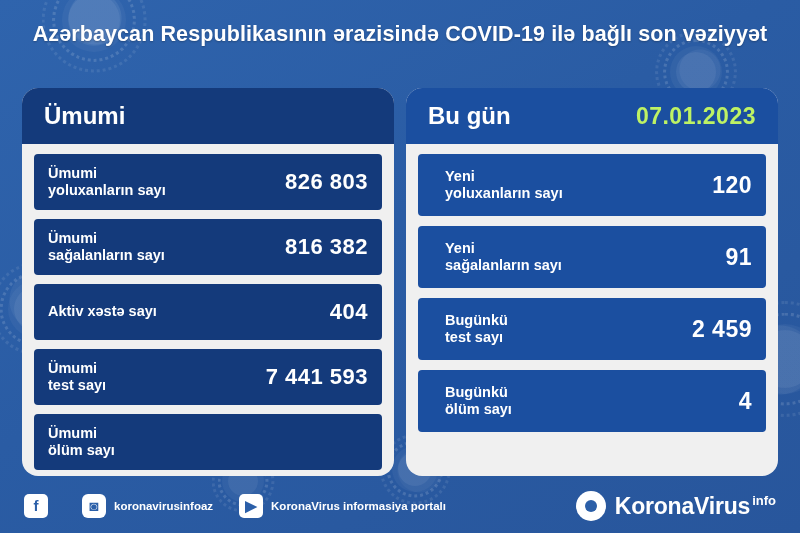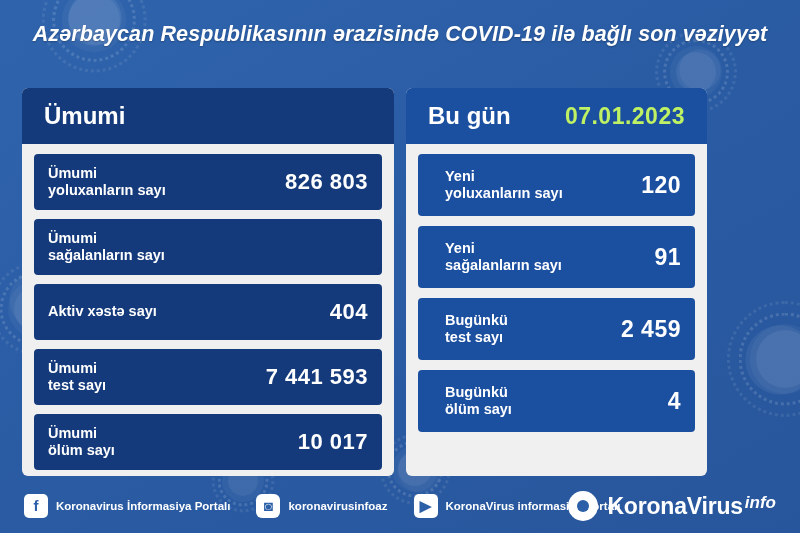--- a/index.html
+++ b/index.html
@@ -54,40 +54,39 @@
   .title {
     position: absolute;
     left: 0; right: 0;
     top: 22px;
     text-align: center;
     color: #ffffff;
     font-size: 21.5px;
     font-weight: bold;
     letter-spacing: 0.1px;
     text-shadow: 0 1px 2px rgba(0,0,0,0.25);
-    font-style: italic;
   }
 
   .panel {
     position: absolute;
-    border-radius: 6px;
+    border-radius: 16px;
     overflow: hidden;
   }
   .panel-left {
     left: 22px;
     top: 88px;
     width: 372px;
     height: 388px;
     background: #f0f0f0;
     padding: 0;
   }
   .panel-right {
     left: 406px;
     top: 88px;
-    width: 301px;
+    width: 372px;
     height: 388px;
     background: #f0f0f0;
   }
 
   .panel-head {
     height: 56px;
     background: #143a7b;
     display: flex;
     align-items: center;
     padding: 0 22px;
@@ -208,26 +207,25 @@
     background: #2b5fa8;
   }
   .brand-text {
     color: #ffffff;
     font-size: 23px;
     font-weight: bold;
     letter-spacing: -0.2px;
   }
   .brand-sup {
     color: #ffffff;
-    font-size: 17px;
+    font-size: 13px;
     font-weight: bold;
     align-self: flex-start;
     margin-top: 2px;
     margin-left: 2px;
-    font-style: italic;
   }
 </style>
 </head>
 <body>
 
 <div class="poster">
 
   <div class="virus v1"></div>
   <div class="virus v2"></div>
   <div class="virus v3"></div>
@@ -249,20 +247,21 @@
           <div>yoluxanların sayı</div>
         </div>
         <div class="row-value">826 803</div>
       </div>
 
       <div class="row">
         <div class="row-label">
           <div>Ümumi</div>
           <div>sağalanların sayı</div>
         </div>
+        <div class="row-value">816 382</div>
       </div>
 
       <div class="row">
         <div class="row-label">
           <div>Aktiv xəstə sayı</div>
         </div>
         <div class="row-value">404</div>
       </div>
 
       <div class="row">
@@ -271,21 +270,20 @@
           <div>test sayı</div>
         </div>
         <div class="row-value">7 441 593</div>
       </div>
 
       <div class="row">
         <div class="row-label">
           <div>Ümumi</div>
           <div>ölüm sayı</div>
         </div>
-        <div class="row-value">10 017</div>
       </div>
 
     </div>
   </div>
 
   <div class="panel panel-right">
     <div class="panel-head today">
       <span class="head-text">Bu gün</span>
       <span class="head-date">07.01.2023</span>
     </div>
@@ -323,21 +321,20 @@
         <div class="row-value">4</div>
       </div>
 
     </div>
   </div>
 
   <div class="footer">
 
     <div class="social">
       <span class="glyph">f</span>
-      <span class="stext">Koronavirus İnformasiya Portalı</span>
     </div>
 
     <div class="social">
       <span class="glyph circle">◙</span>
       <span class="stext">koronavirusinfoaz</span>
     </div>
 
     <div class="social">
       <span class="glyph">▶</span>
       <span class="stext">KoronaVirus informasiya portalı</span>

